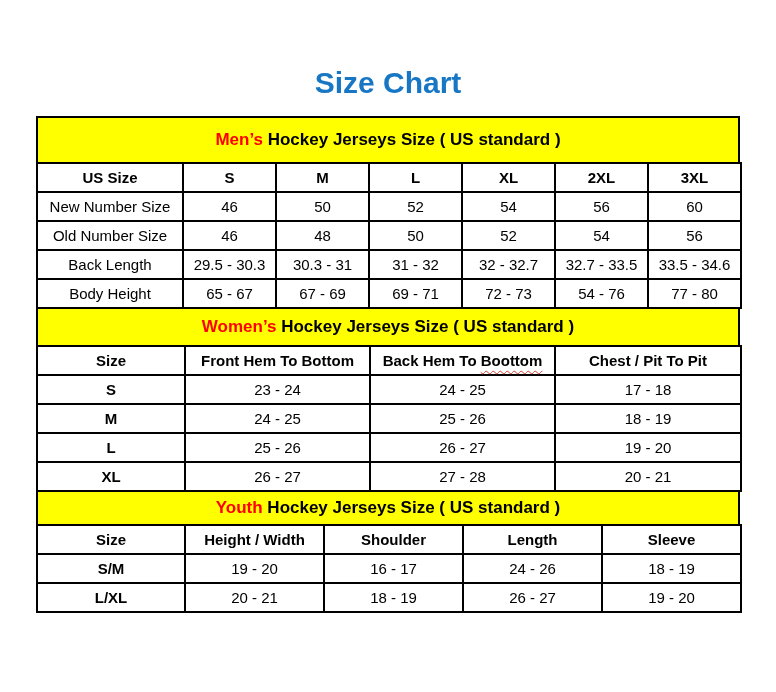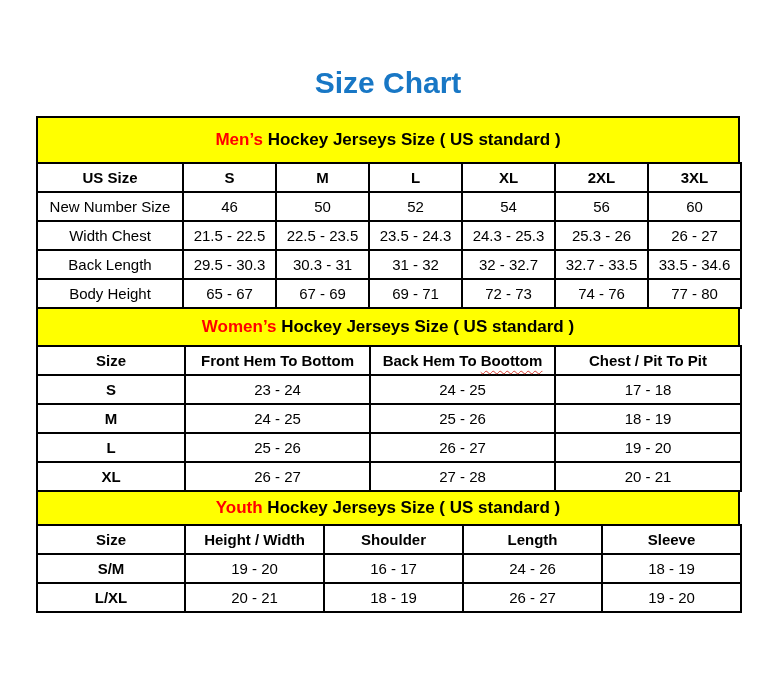--- a/index.html
+++ b/index.html
@@ -77,44 +77,44 @@
             <tr>
               <td>New Number Size</td>
               <td>46</td>
               <td>50</td>
               <td>52</td>
               <td>54</td>
               <td>56</td>
               <td>60</td>
             </tr>
             <tr>
-              <td>Width Chest</td>
-              <td>21.5 - 22.5</td>
-              <td>22.5 - 23.5</td>
-              <td>23.5 - 24.3</td>
-              <td>24.3 - 25.3</td>
-              <td>25.3 - 26</td>
-              <td>26 - 27</td>
+              <td>Old Number Size</td>
+              <td>46</td>
+              <td>48</td>
+              <td>50</td>
+              <td>52</td>
+              <td>54</td>
+              <td>56</td>
             </tr>
             <tr>
               <td>Back Length</td>
               <td>29.5 - 30.3</td>
               <td>30.3 - 31</td>
               <td>31 - 32</td>
               <td>32 - 32.7</td>
               <td>32.7 - 33.5</td>
               <td>33.5 - 34.6</td>
             </tr>
             <tr>
               <td>Body Height</td>
               <td>65 - 67</td>
               <td>67 - 69</td>
               <td>69 - 71</td>
               <td>72 - 73</td>
-              <td>74 - 76</td>
+              <td>54 - 76</td>
               <td>77 - 80</td>
             </tr>
           </tbody>
         </table>
     </section>
 
     <section class="sec-1">
       <div class="banner"><span class="hl">Women’s</span><span> Hockey Jerseys Size ( US standard )</span></div>
       <table>
         <colgroup>

